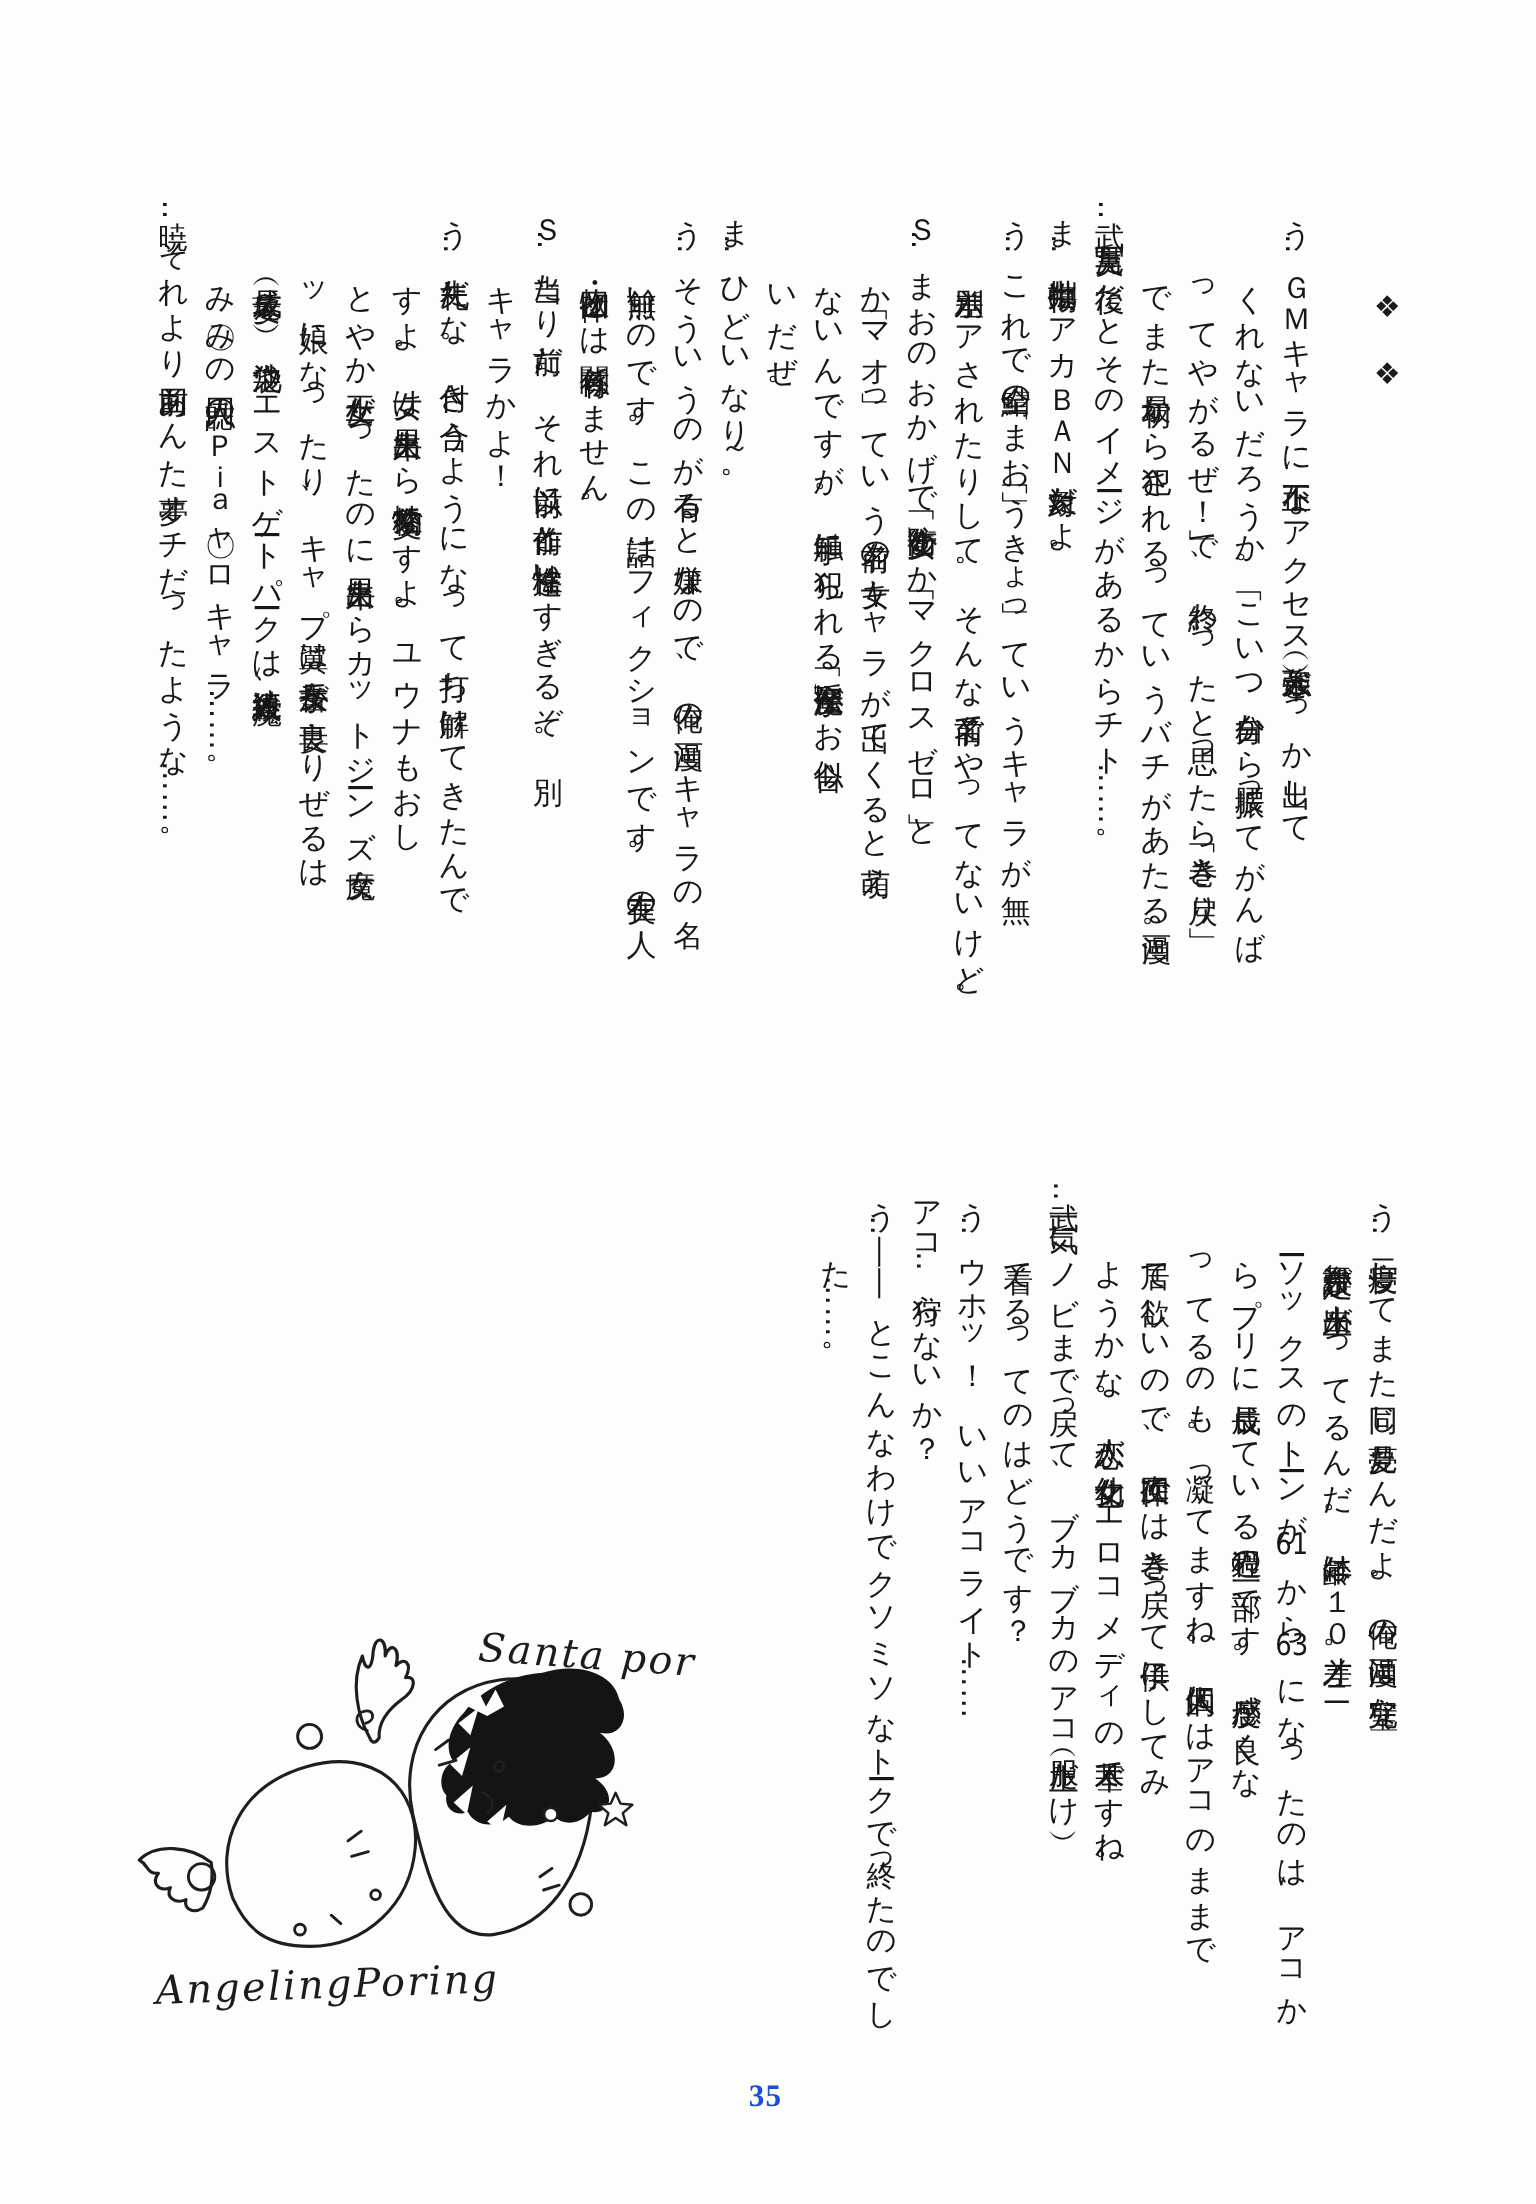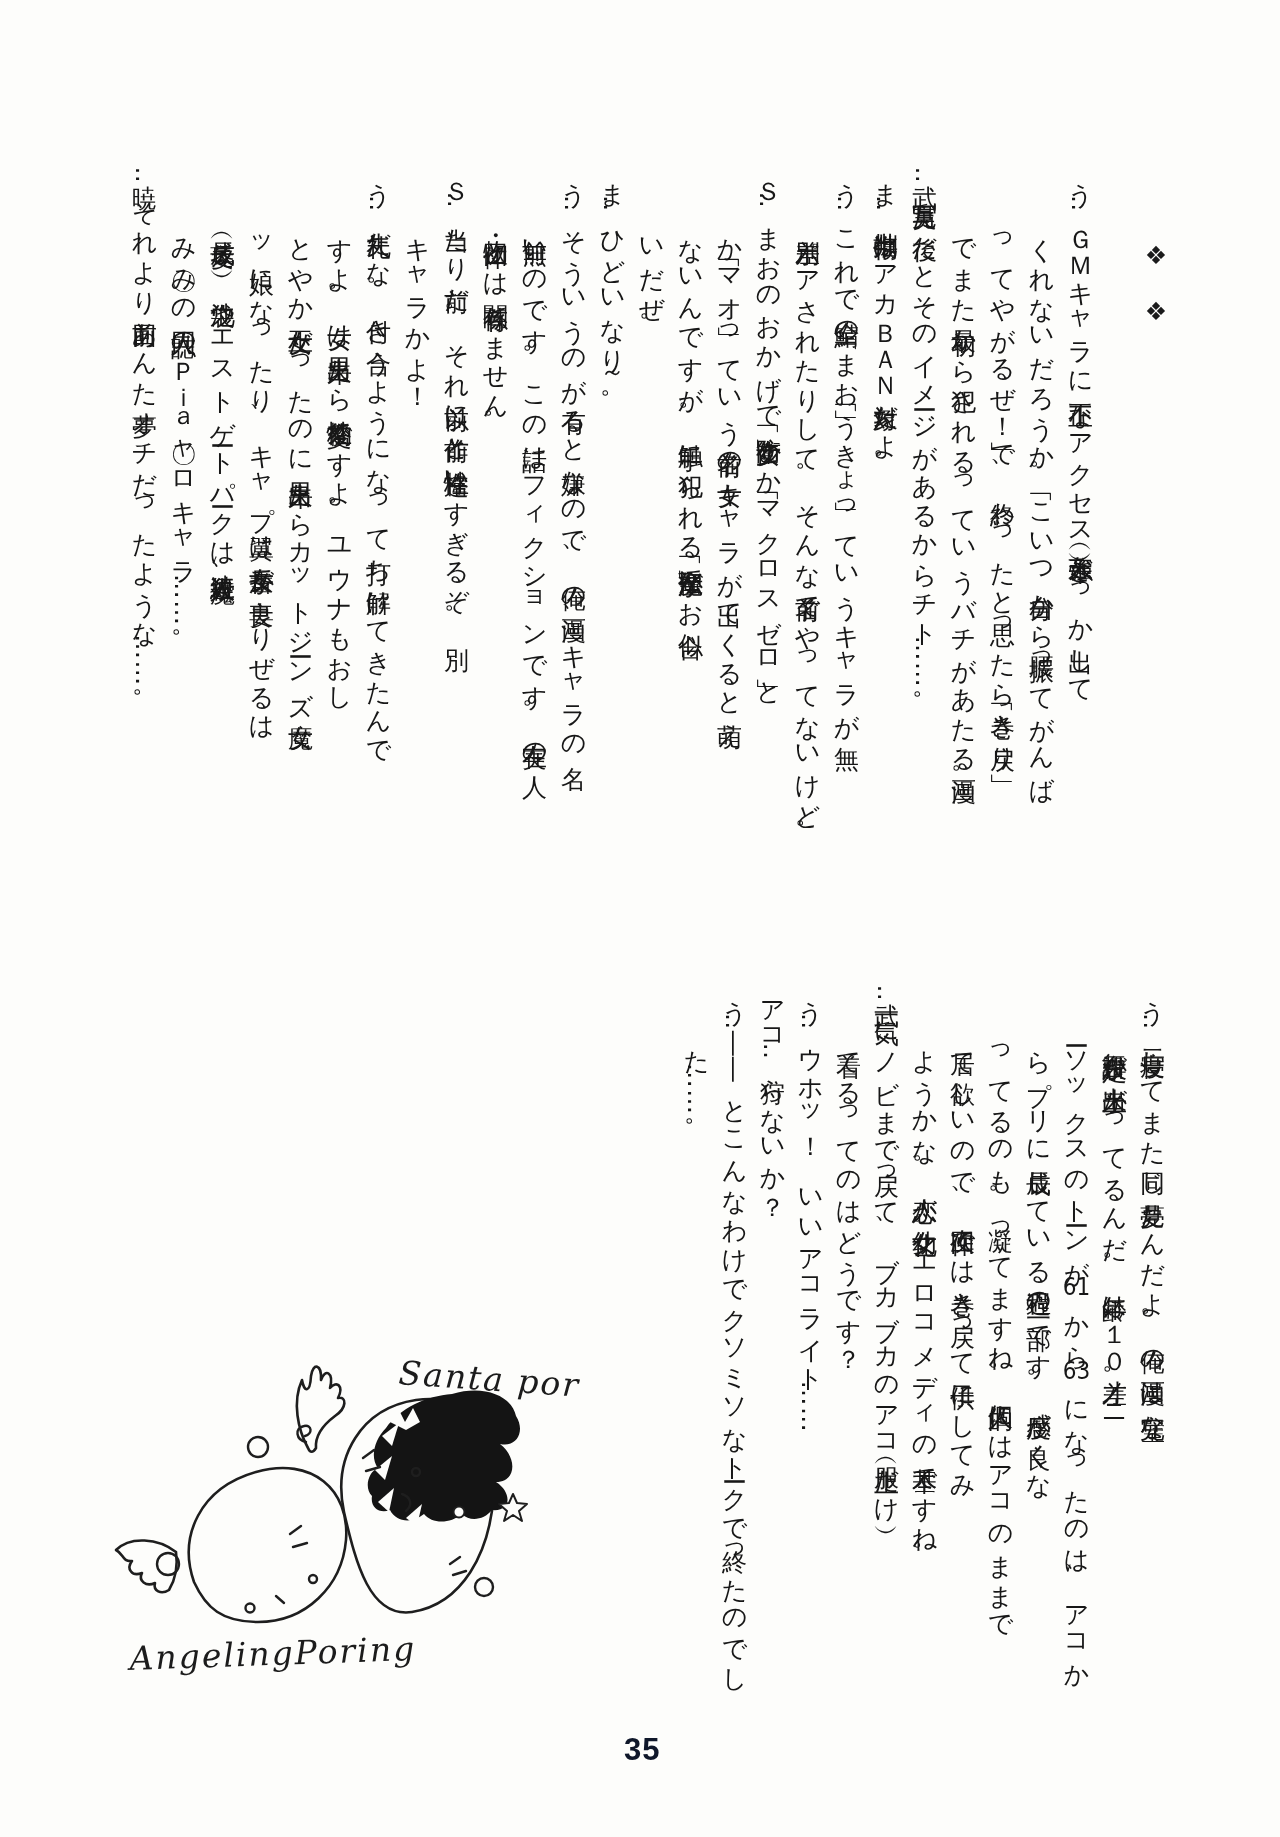--- a/index.html
+++ b/index.html
@@ -30,22 +30,22 @@
   #bottom-block .ind { padding-top: 50px; }
   .tcy { text-combine-upright: all; }
   #section-marks {
     position: absolute; left: 1141px; top: 241px;
     width: 30px; text-align: center;
     font-size: 25px; color: #1b1b1b;
   }
   #section-marks span { display: block; margin-bottom: 27px; }
   #page-number {
     position: absolute; left: 624px; top: 1732px;
-    font-family: Liberation Sans, sans-serif;
-    font-weight: bold; font-size: 31px; color: #0f172a;
+    font-family: Liberation Serif, serif;
+    font-weight: bold; font-size: 26px; color: #1d4ed8;
     letter-spacing: 1px;
   }
   #illustration { position: absolute; left: 60px; top: 1330px; }
   #illustration .hand {
     font-family: "DejaVu Serif", serif;
     font-style: italic;
     letter-spacing: 2px;
     fill: #1c1c1c;
   }
   #illustration .line { fill: none; stroke: #1e1e1e; stroke-width: 2.4; stroke-linecap: round; stroke-linejoin: round; }

